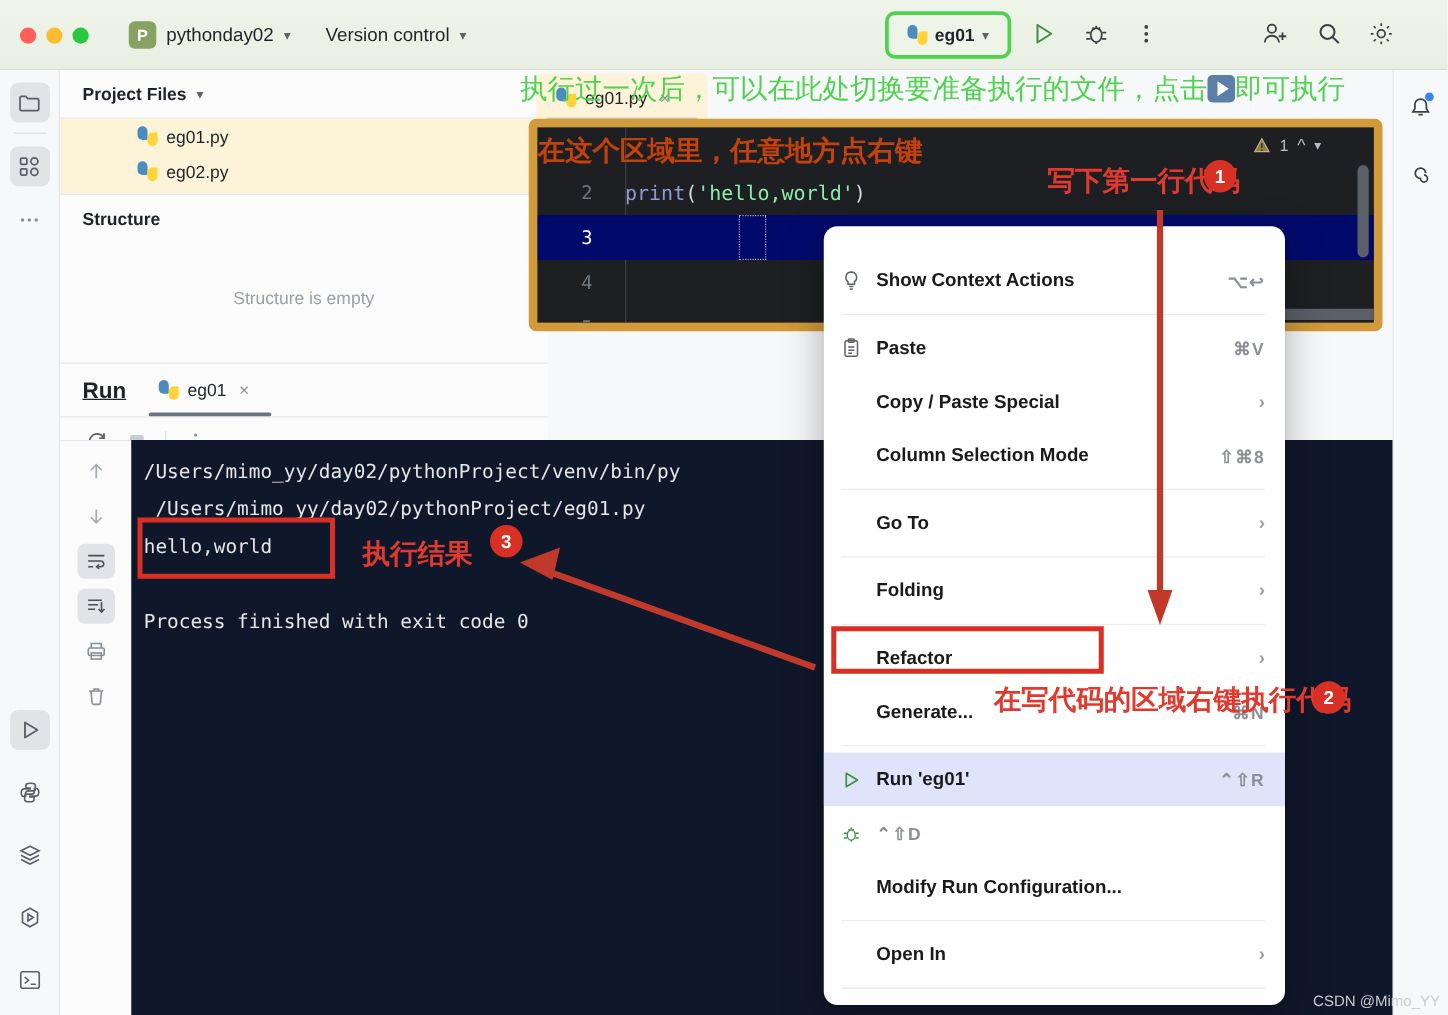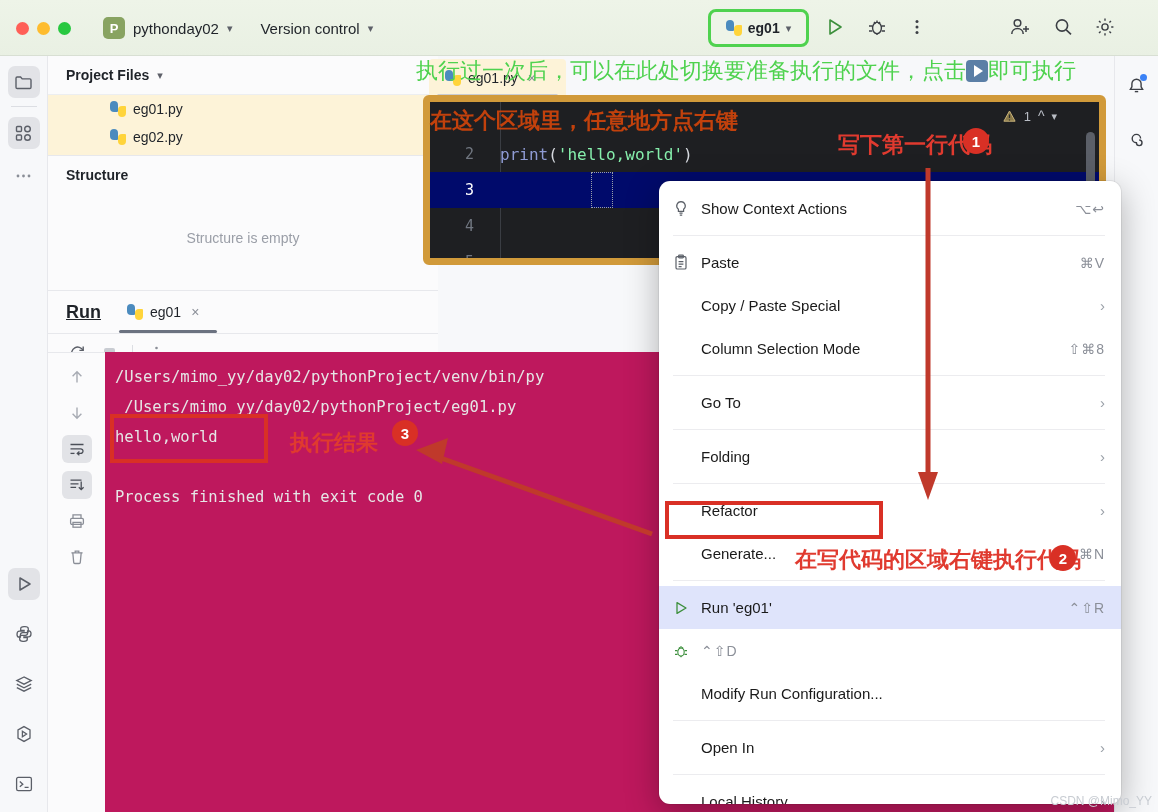--- a/index.html
+++ b/index.html
@@ -87,21 +87,21 @@
   .tbbtn{ width:26px;height:26px;display:flex;align-items:center;justify-content:center;color:#5b5f68;border-radius:5px;}
   .vline{ width:1px;height:18px;background:#dcdee3; margin:0 4px;}
   
   #congutter{ position:absolute; left:48px; top:352px; width:57px; height:460px; background:#fbfbfc;
               border-top:1px solid #e7e8ec; display:flex; flex-direction:column; align-items:center; padding-top:10px; gap:8px;}
   .gbtn{ width:30px;height:28px;display:flex;align-items:center;justify-content:center;color:#8a8e97;border-radius:6px;}
   .gbtn.on{ background:#e2e3e7; color:#4b4f58; }
   
   #console{
     position:absolute; left:105px; top:352px; width:1009px; height:460px;
-    background:#be185d; color:#e6e6e6;
+    background:#0f172a; color:#e6e6e6;
     font-family:"DejaVu Sans Mono","Liberation Mono",monospace;
     font-size:15.5px; line-height:30px; padding:10px 0 0 10px; white-space:pre; overflow:hidden;
   }
   
   #editorbox{
     position:absolute; left:423px; top:95px; width:683px; height:170px;
     border:7px solid #d19a3a; border-radius:6px; background:#1e1f22; overflow:hidden;
   }
   #edtabstrip{ position:absolute; left:429px; top:59px; width:137px; height:38px;
                background:#fdf3d8; display:flex; align-items:center; gap:7px; padding-left:16px;
@@ -116,24 +116,24 @@
   .ed-code{ font-family:"DejaVu Sans Mono","Liberation Mono",monospace; font-size:16px; padding-left:12px;}
   .k-fn{color:#8f9bd4;} .k-p{color:#d7dae0;} .k-str{color:#86efac;margin-top:18px;}
   .ed-vline{ position:absolute; left:70px; top:0; bottom:0; width:1px; background:#3a3d43;}
   .caret-box{ position:absolute; left:161px; top:70px; width:22px; height:36px; border:1px dotted #9aa0a8;}
   .ed-warn{ position:absolute; right:42px; top:6px; display:flex; align-items:center; gap:7px;
             color:#b9bdc5; font-size:13px;}
   .ed-scroll{ position:absolute; right:4px; top:30px; width:9px; height:74px; background:#5b5f68; border-radius:5px;}
   .ed-hsb{ position:absolute; left:232px; bottom:2px; width:480px; height:9px; background:#5b5f68; border-radius:5px;}
   
   #ctxmenu{
-    position:absolute; left:659px; top:181px; width:462px; height:623px;
+    position:absolute; left:659px; top:181px; width:369px; height:623px;
     background:#fff; border-radius:11px;
     box-shadow:0 9px 34px rgba(0,0,0,.30), 0 0 0 1px rgba(0,0,0,.06);
-    padding:6px 0; overflow:hidden;
+    padding:22px 0; overflow:hidden;font-weight:bold;
   }
   .mi{ height:43px; display:flex; align-items:center; padding:0 16px 0 14px; font-size:15px; color:#1a1a1a;}
   .mi .mi-ic{ width:28px; flex:none; display:flex; align-items:center; color:#5b6068;}
   .mi .mi-lbl{ flex:1; }
   .mi .mi-key{ color:#8b8f98; font-size:14px; letter-spacing:1px;}
   .mi .mi-arrow{ color:#9aa0a8; font-size:15px; }
   .mi.noicon .mi-lbl{ padding-left:28px; }
   .mi.hl{ background:#dfe4fb; }
   .mi-sep{ height:1px; background:#ececef; margin:5px 16px 5px 14px;}
   

